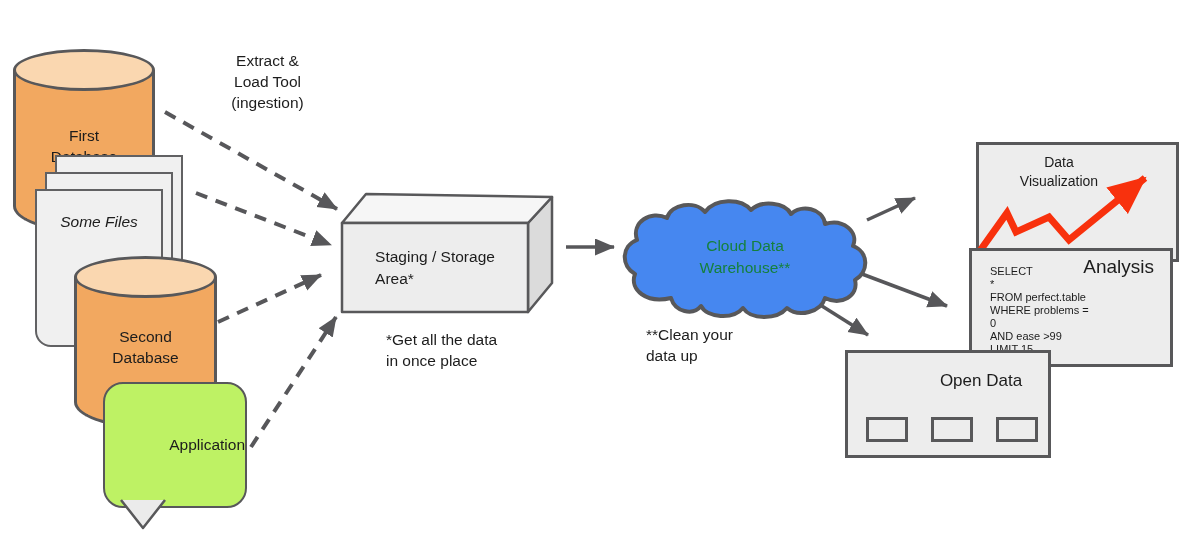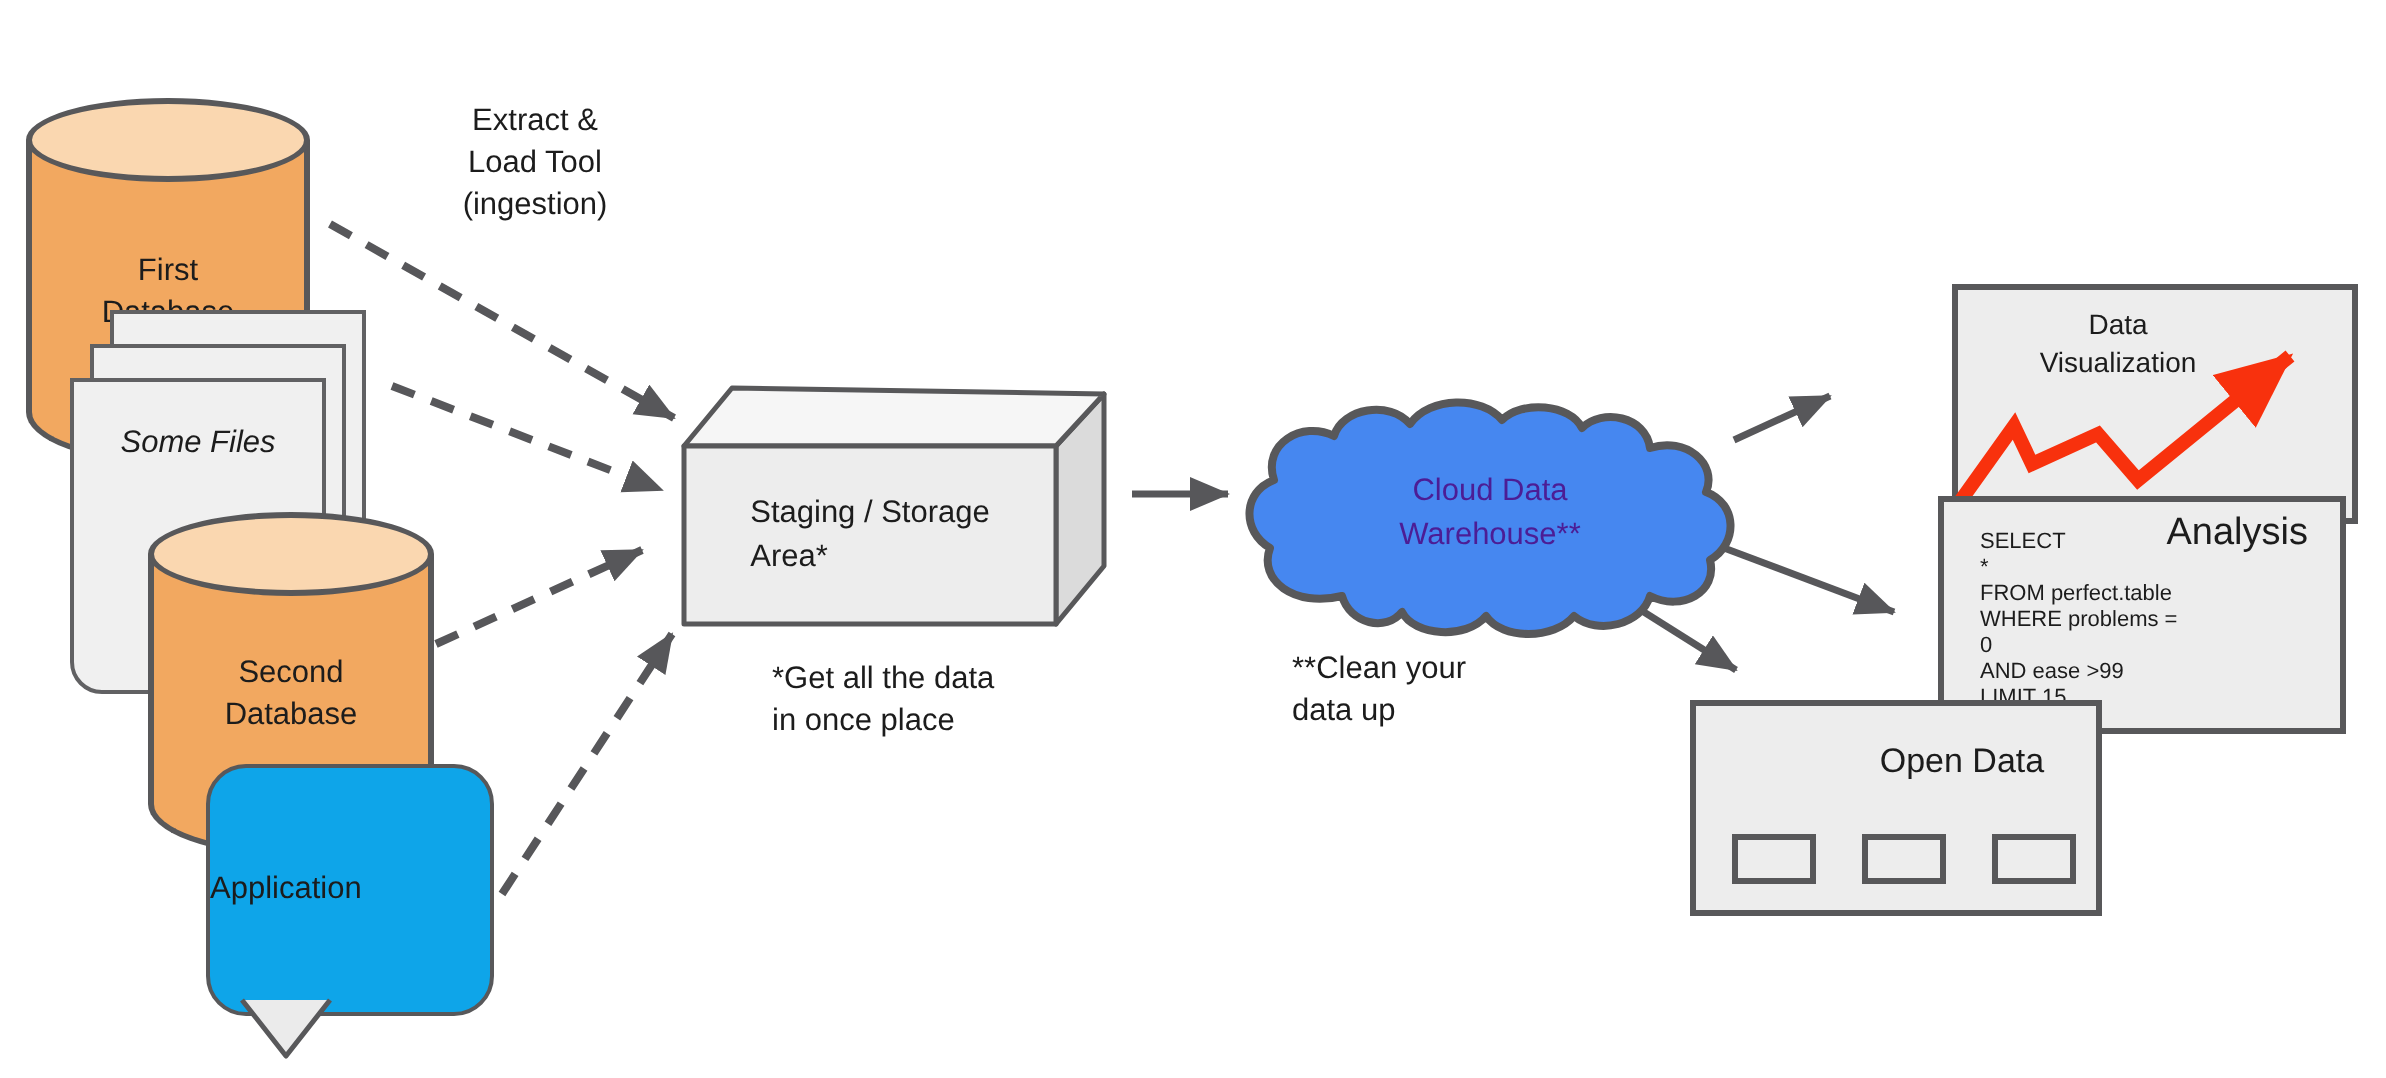--- a/index.html
+++ b/index.html
@@ -23,37 +23,37 @@
   .files{position:absolute;left:35px;top:155px;width:148px;height:192px;}
   .page{position:absolute;width:128px;height:158px;background:#f0f0f0;
     border:2px solid #616163;box-sizing:border-box;}
   .page.back{left:20px;top:0;}
   .page.mid{left:10px;top:17px;}
   .page.front{left:0;top:34px;border-bottom-left-radius:16px;}
   .files-label{position:absolute;left:0;top:58px;width:128px;text-align:center;
     font-size:15.5px;}
 
   
-  .bubble{position:absolute;left:103px;top:382px;width:144px;height:126px;background:#0ea5e9;
+  .bubble{position:absolute;left:103px;top:382px;width:144px;height:126px;background:#bef264;
     border:2.5px solid #58585a;border-radius:20px;box-sizing:border-box;
-    display:flex;align-items:center;justify-content:flex-start;font-size:15.5px;}
+    display:flex;align-items:center;justify-content:flex-end;font-size:15.5px;}
   .bubble-tail{position:absolute;left:115px;top:502px;width:56px;height:32px;overflow:visible;}
 
   
   .note{position:absolute;font-size:15.5px;line-height:21px;}
   .note.center{text-align:center;}
 
   
   .box-svg{position:absolute;left:340px;top:191px;width:240px;height:125px;overflow:visible;}
   .box-label{position:absolute;left:342px;top:224px;width:186px;height:88px;display:flex;
     align-items:center;justify-content:center;text-align:left;font-size:15.5px;line-height:22px;}
 
   
   .cloud-svg{position:absolute;left:616px;top:194px;width:256px;height:130px;overflow:visible;}
-  .cloud-label{position:absolute;left:665px;top:235px;width:160px;text-align:center;color:#4c1d95;
+  .cloud-label{position:absolute;left:665px;top:235px;width:160px;text-align:center;color:#15803d;
     font-size:15.5px;line-height:22px;}
 
   
   .card{position:absolute;background:#ededed;border:3px solid #58585a;box-sizing:border-box;}
   .card.viz{left:976px;top:142px;width:203px;height:120px;z-index:8;}
   .card.analysis{left:969px;top:248px;width:204px;height:119px;z-index:9;}
   .card.open{left:845px;top:350px;width:206px;height:108px;z-index:10;}
   .viz-title{position:absolute;left:0;top:8px;width:160px;text-align:center;
     font-size:14px;line-height:19px;}
   .viz-chart{position:absolute;left:0;top:0;width:197px;height:114px;overflow:visible;}

